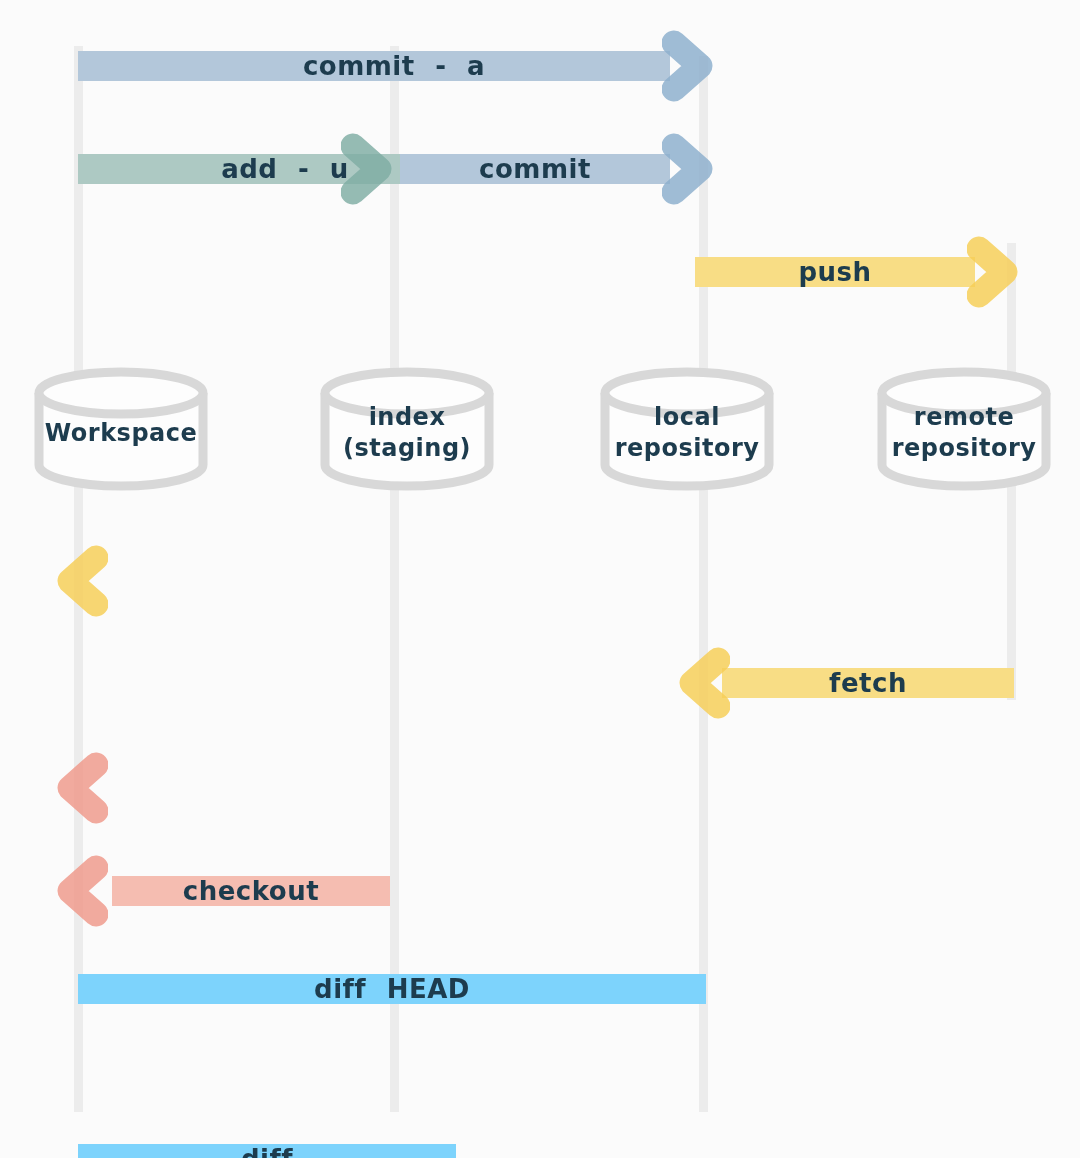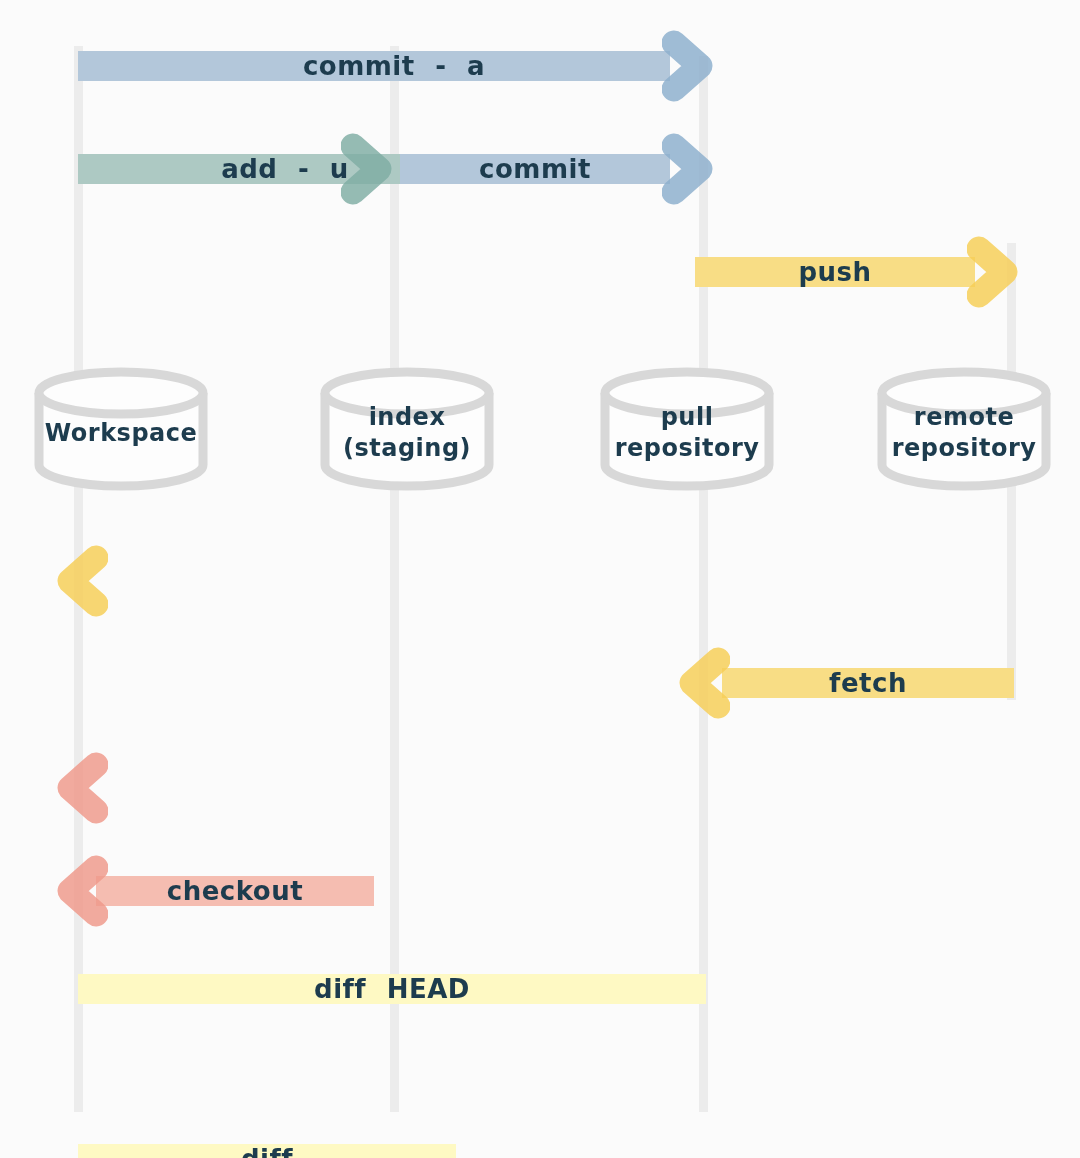--- a/index.html
+++ b/index.html
@@ -14,29 +14,29 @@
   .l2{left:390px;top:46px;height:1066px}
   .l3{left:699px;top:56px;height:1056px}
   .l4{left:1007px;top:243px;height:457px}
 
   
   .bar{position:absolute;height:30px;z-index:2;display:flex;align-items:flex-start;justify-content:center;}
   .c-blue{background:#b3c7da}
   .c-teal{background:#adc9c3}
   .c-yellow{background:#f8dd85}
   .c-pink{background:#f5bdb1}
-  .c-gray{background:#fef9c3}
+  .c-gray{background:#7dd3fc}
   .a1{left:78px;top:51px;width:592px}
   .a2{left:78px;top:154px;width:324px}
   .a3{left:400px;top:154px;width:270px}
   .a4{left:695px;top:257px;width:280px}
   .a5{left:112px;top:566px;width:902px}
   .a6{left:722px;top:668px;width:292px}
   .a7{left:112px;top:773px;width:592px}
-  .a8{left:96px;top:876px;width:278px}
+  .a8{left:112px;top:876px;width:278px}
   .a9{left:78px;top:974px;width:628px}
   .a10{left:78px;top:1144px;width:378px}
 
   .bar-label{
     font-size:26px;font-weight:bold;color:#1d3c4e;
     letter-spacing:.5px;word-spacing:11px;white-space:nowrap;
   }
   .shift-r40{padding-left:40px}
   .shift-r90{padding-left:90px}
   .shift-l126{padding-right:126px}
@@ -151,21 +151,21 @@
   </svg>
 
   <div class="cyl-label t1">
     <span>Workspace</span>
   </div>
   <div class="cyl-label t2">
     <span>index</span>
     <span>(staging)</span>
   </div>
   <div class="cyl-label t3">
-    <span>pull</span>
+    <span>local</span>
     <span>repository</span>
   </div>
   <div class="cyl-label t4">
     <span>remote</span>
     <span>repository</span>
   </div>
 
 </div>
 
 </body></html>

